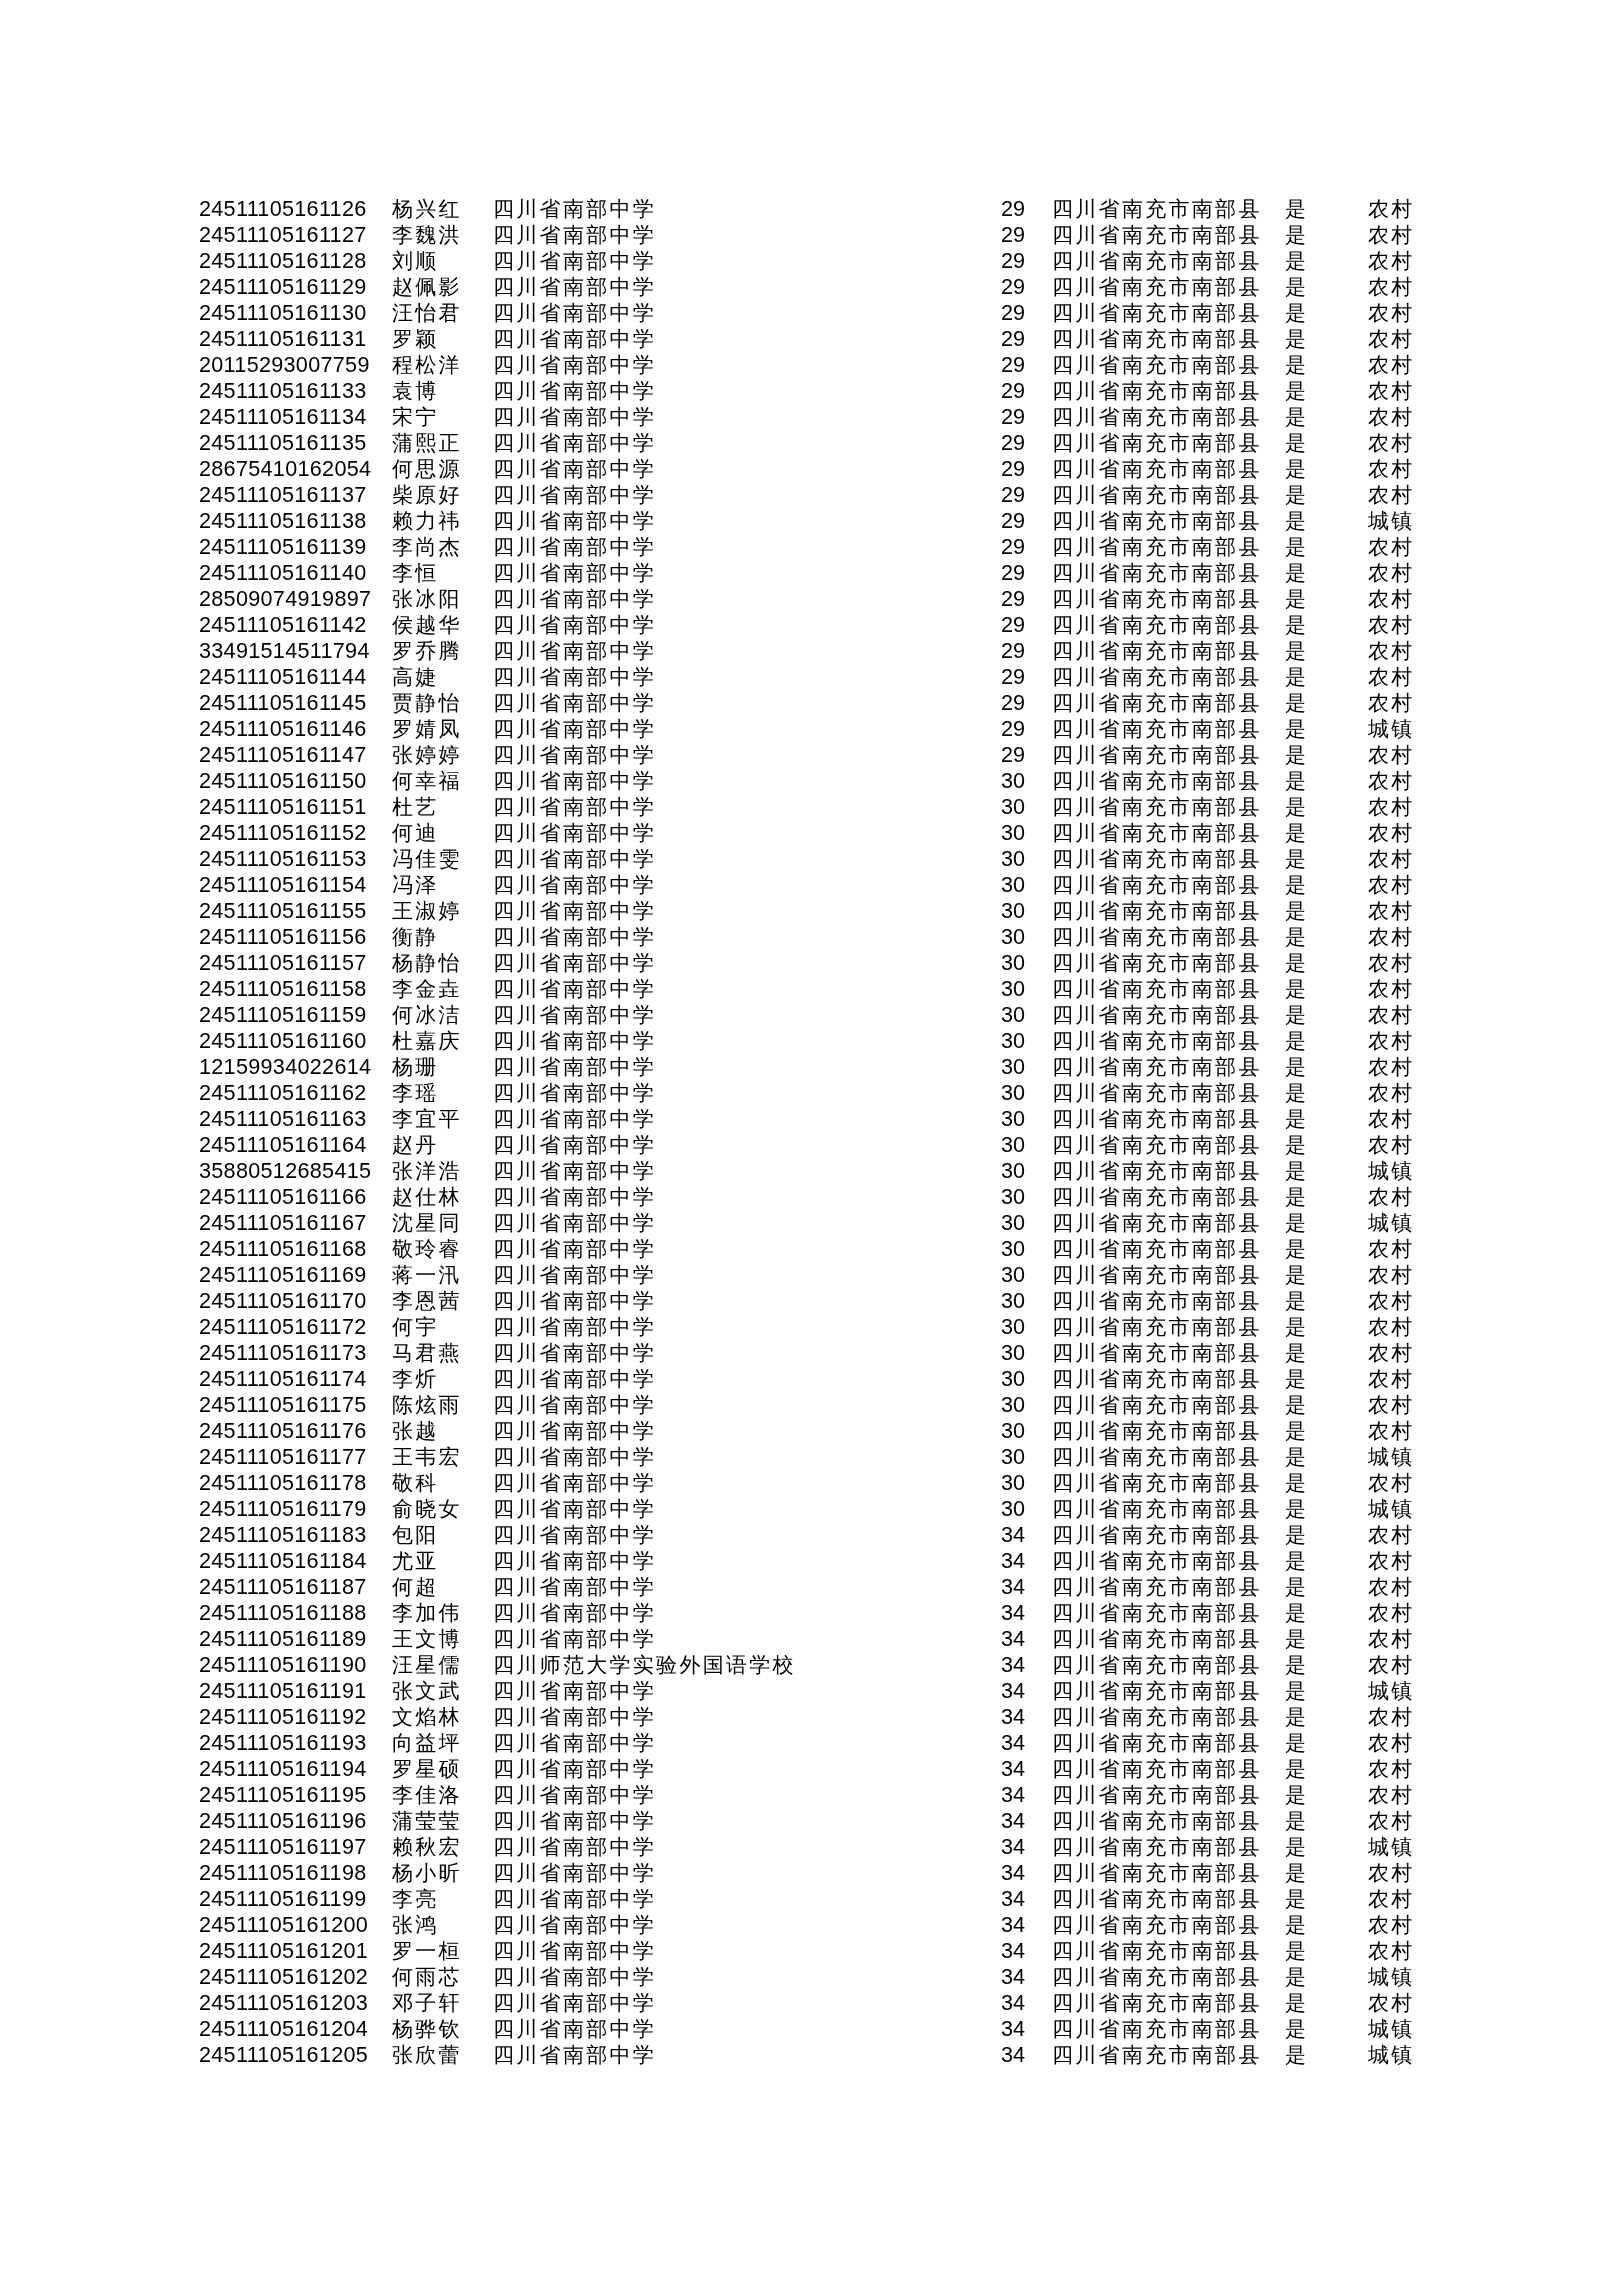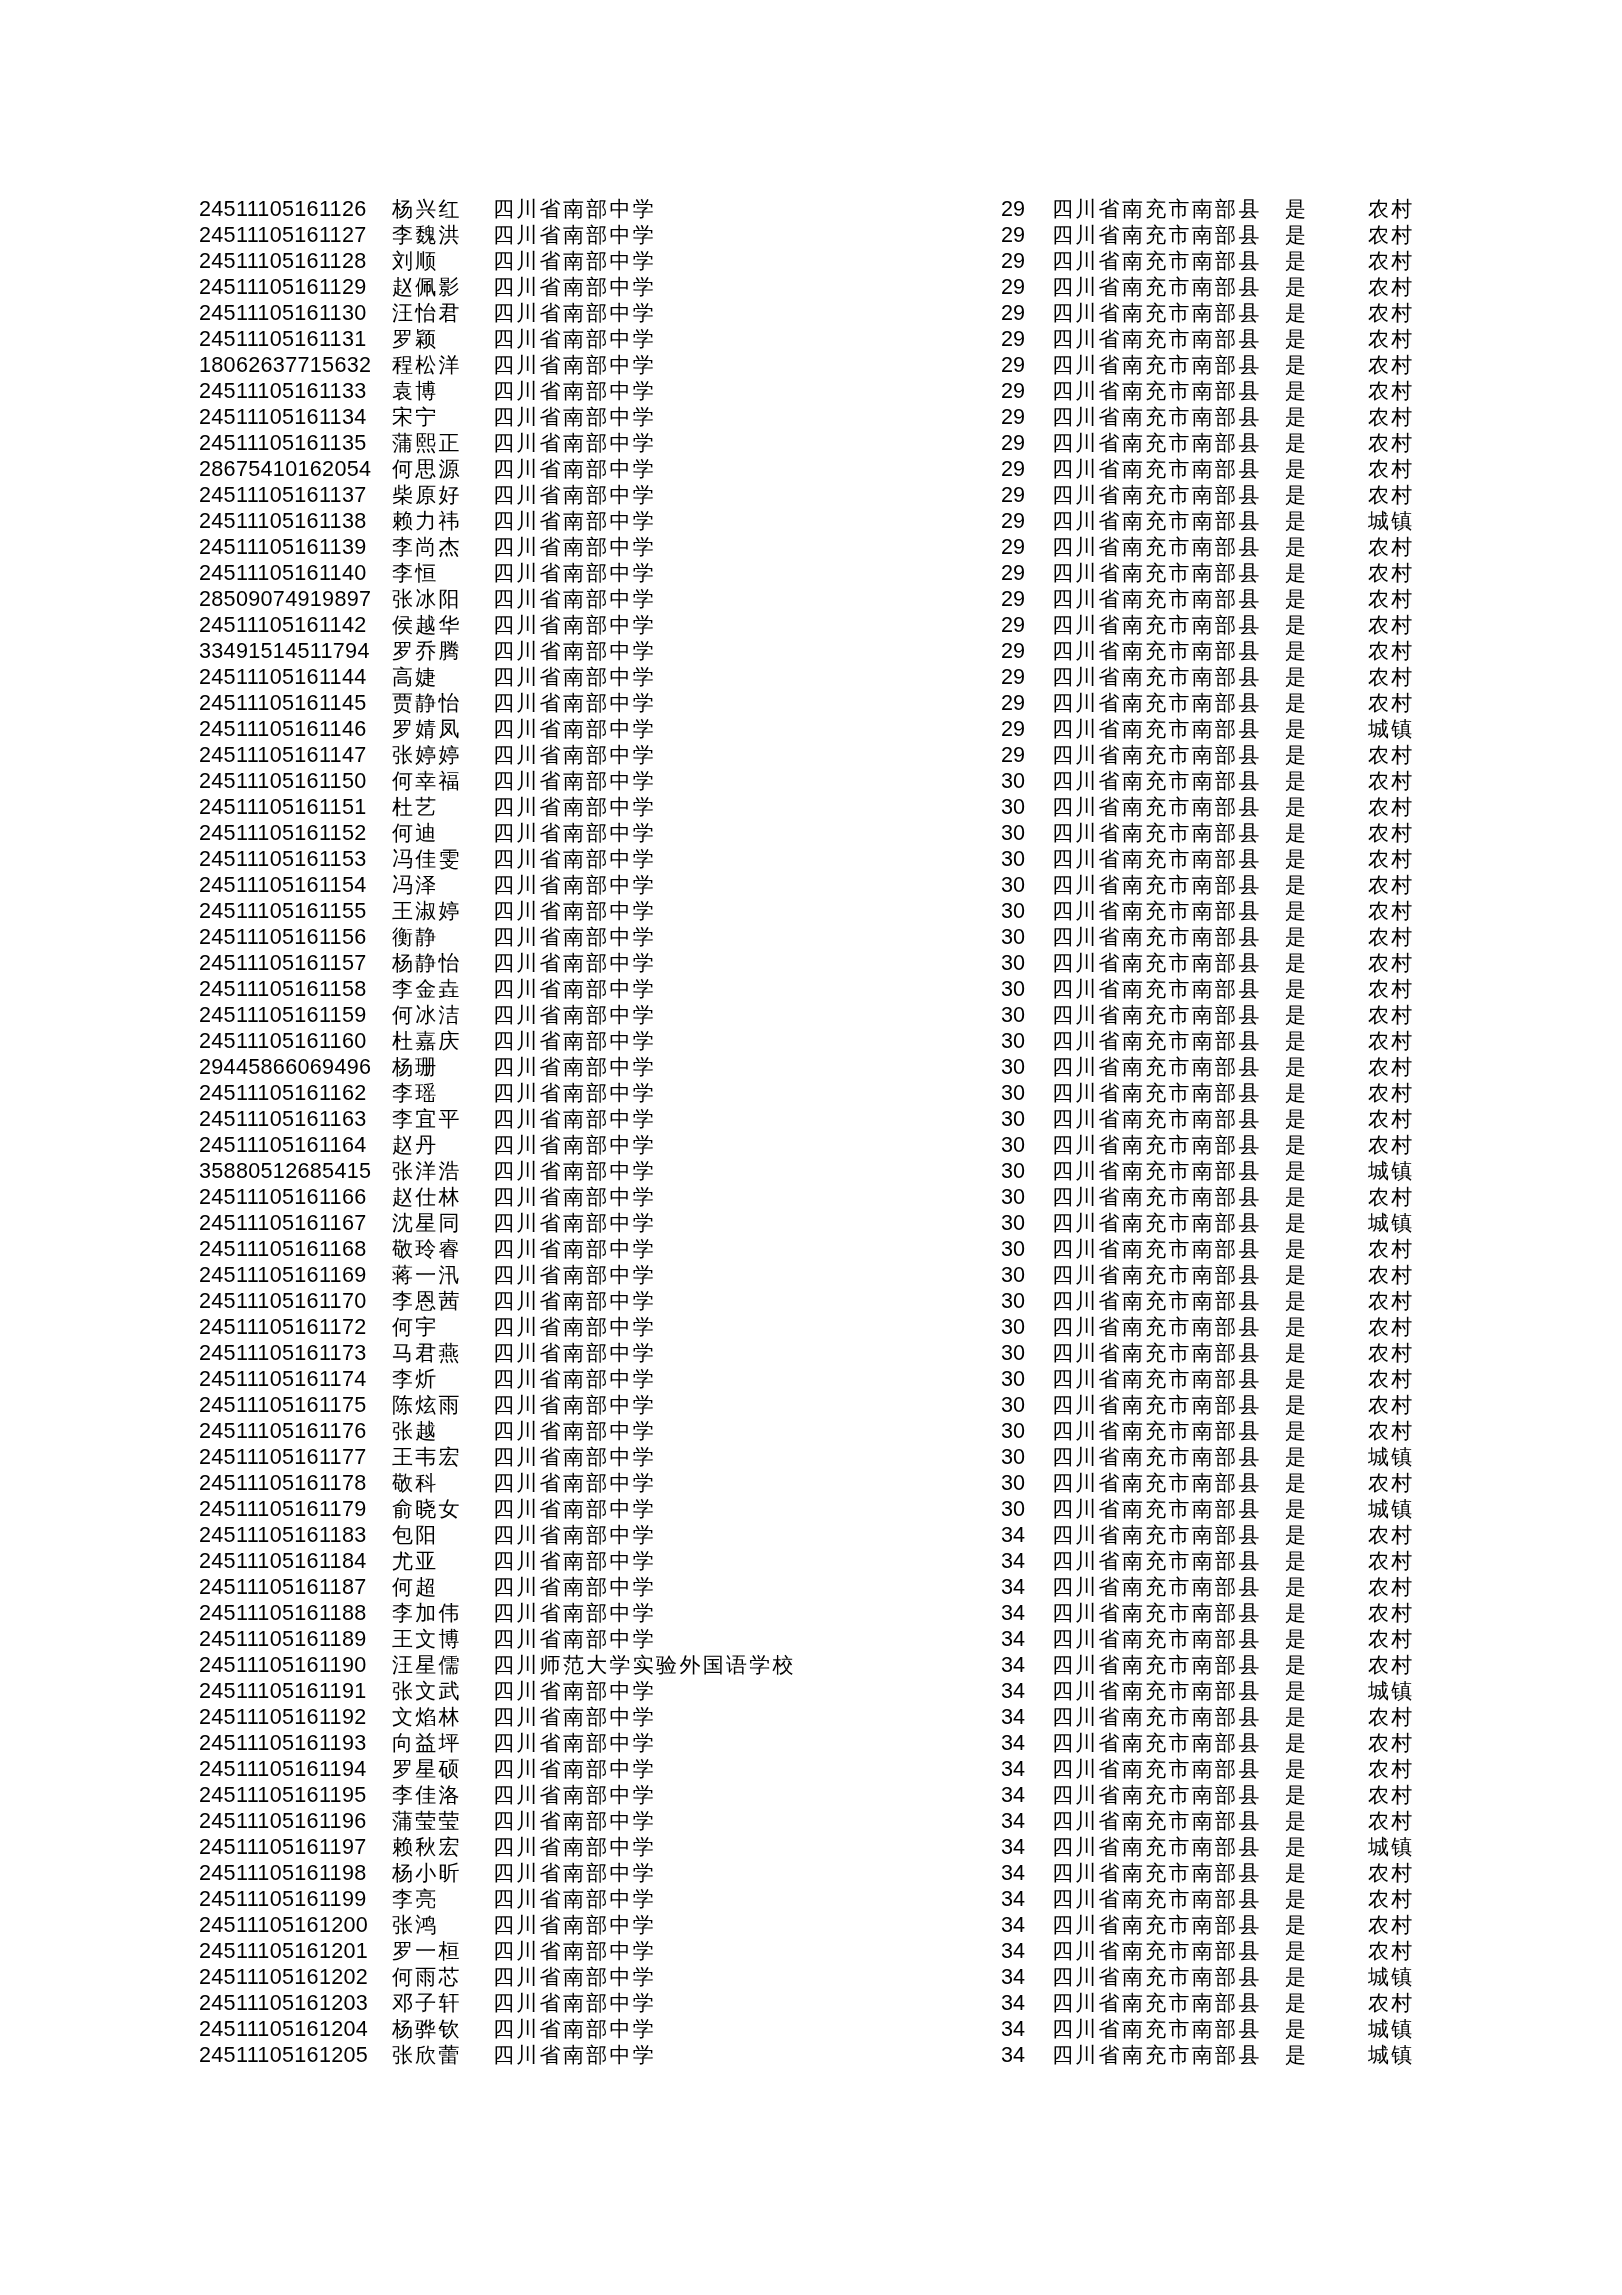--- a/index.html
+++ b/index.html
@@ -110,21 +110,21 @@
       <div class="row">
     <span class="cell c-id">24511105161131</span>
     <span class="cell c-name cjk">罗颖</span>
     <span class="cell c-school cjk">四川省南部中学</span>
     <span class="cell c-num">29</span>
     <span class="cell c-county cjk">四川省南充市南部县</span>
     <span class="cell c-flag cjk">是</span>
     <span class="cell c-res cjk">农村</span>
   </div>
       <div class="row">
-    <span class="cell c-id">18062637715632</span>
+    <span class="cell c-id">20115293007759</span>
     <span class="cell c-name cjk">程松洋</span>
     <span class="cell c-school cjk">四川省南部中学</span>
     <span class="cell c-num">29</span>
     <span class="cell c-county cjk">四川省南充市南部县</span>
     <span class="cell c-flag cjk">是</span>
     <span class="cell c-res cjk">农村</span>
   </div>
       <div class="row">
     <span class="cell c-id">24511105161133</span>
     <span class="cell c-name cjk">袁博</span>
@@ -353,21 +353,21 @@
       <div class="row">
     <span class="cell c-id">24511105161160</span>
     <span class="cell c-name cjk">杜嘉庆</span>
     <span class="cell c-school cjk">四川省南部中学</span>
     <span class="cell c-num">30</span>
     <span class="cell c-county cjk">四川省南充市南部县</span>
     <span class="cell c-flag cjk">是</span>
     <span class="cell c-res cjk">农村</span>
   </div>
       <div class="row">
-    <span class="cell c-id">29445866069496</span>
+    <span class="cell c-id">12159934022614</span>
     <span class="cell c-name cjk">杨珊</span>
     <span class="cell c-school cjk">四川省南部中学</span>
     <span class="cell c-num">30</span>
     <span class="cell c-county cjk">四川省南充市南部县</span>
     <span class="cell c-flag cjk">是</span>
     <span class="cell c-res cjk">农村</span>
   </div>
       <div class="row">
     <span class="cell c-id">24511105161162</span>
     <span class="cell c-name cjk">李瑶</span>

